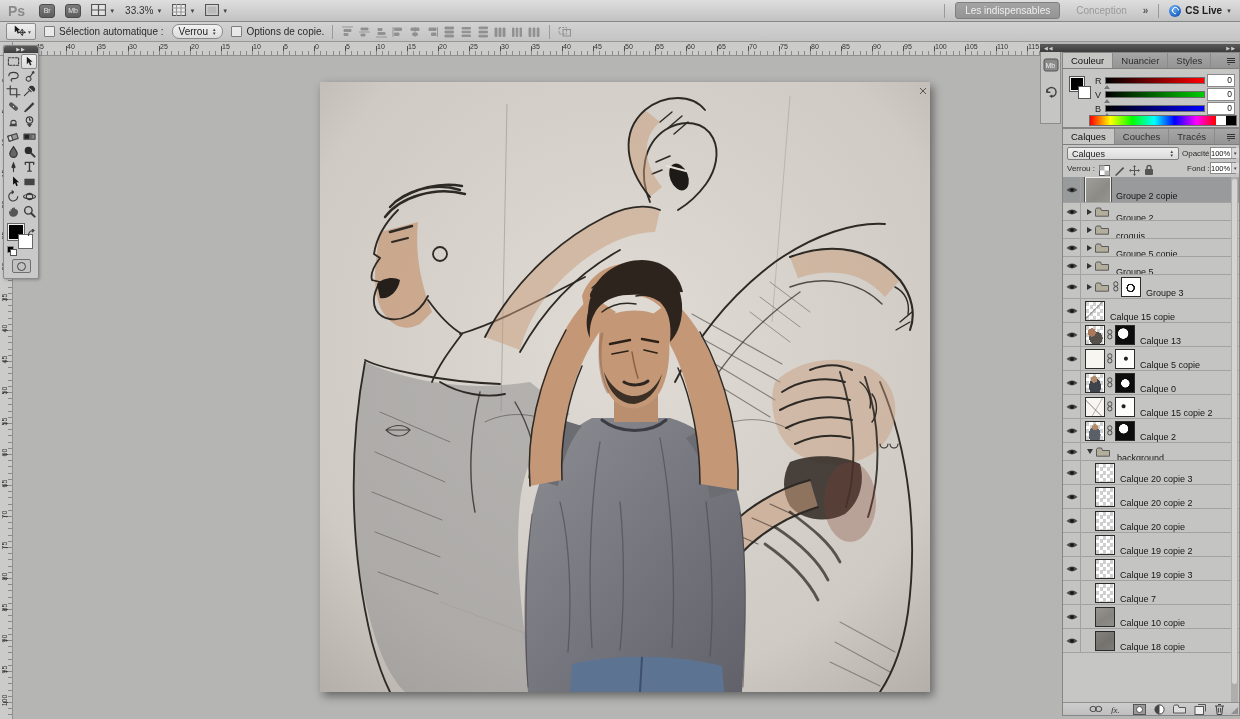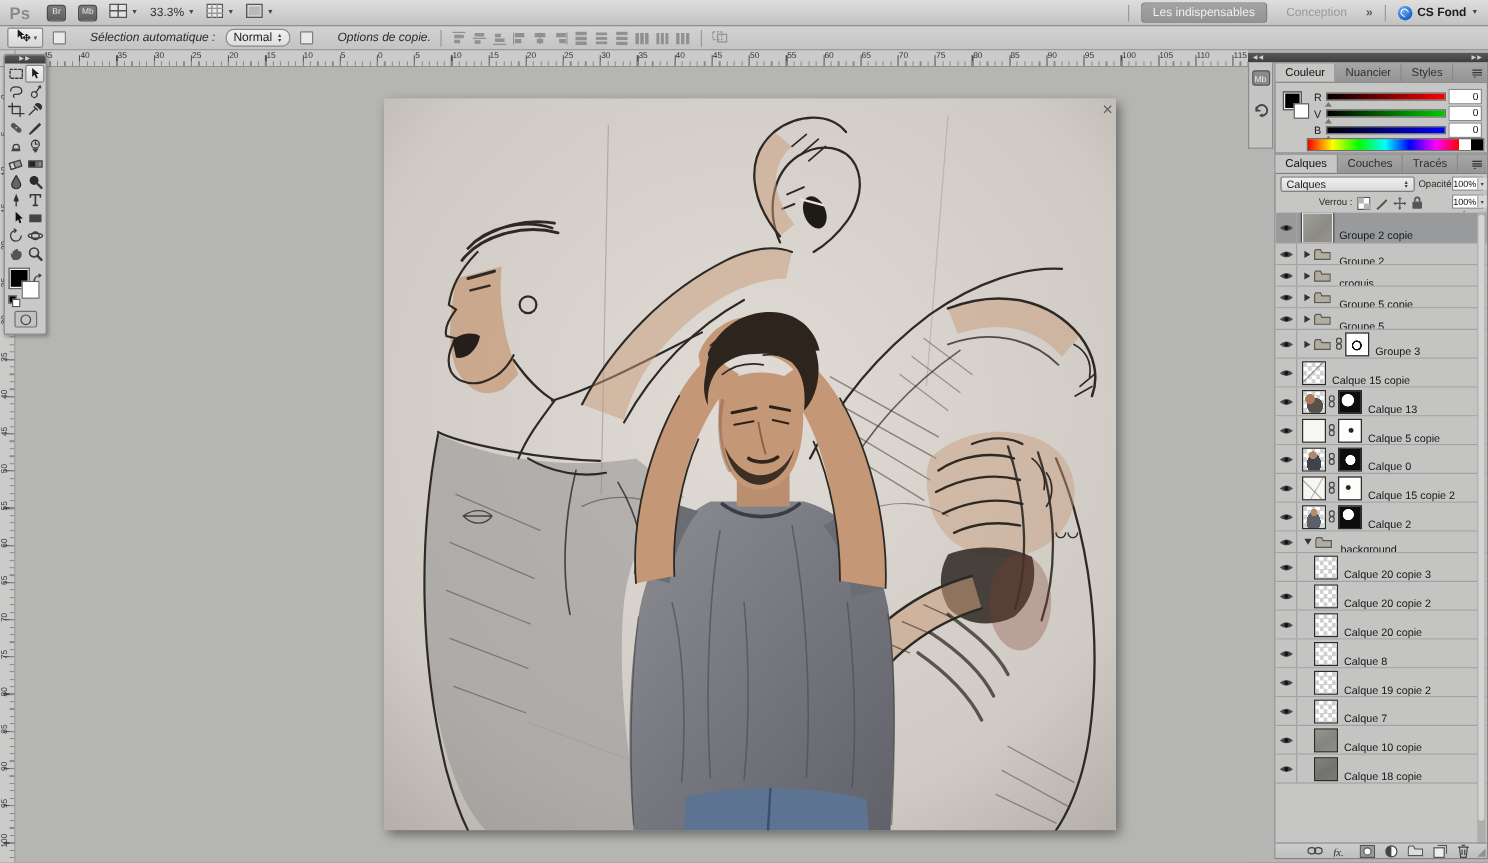--- a/index.html
+++ b/index.html
@@ -27,21 +27,21 @@
   .cslive-dot::after{content:'';position:absolute;left:2.5px;top:2.5px;width:5px;height:5px;
     border:1.5px solid #fff;border-radius:50%;border-right-color:transparent;transform:rotate(40deg);}
   #cs-live{display:flex;align-items:center;gap:4px;font-size:10px;color:#1c1c1c;font-weight:bold;}
   
   #options-bar{position:absolute;left:0;top:22px;width:1240px;height:20px;
     background:linear-gradient(#d2d2d2,#c4c4c4);border-bottom:1px solid #979797;
     display:flex;align-items:center;gap:8px;padding:0 6px;box-sizing:border-box;}
   #tool-preset{width:28px;height:15px;background:linear-gradient(#efefef,#d6d6d6);
     border:1px solid #8b8b8b;border-radius:2px;display:flex;align-items:center;justify-content:center;}
   #tool-preset .tiny-dd{font-size:5px;color:#555;margin-left:1px;}
-  .chk{display:flex;align-items:flex-end;gap:20px;font-size:10px;color:#2a2a2a;font-style:italic;}
+  .chk{display:flex;align-items:flex-end;gap:4px;font-size:10px;color:#2a2a2a;}
   .chk .box{width:9px;height:9px;background:#e9e9e9;border:1px solid #7d7d7d;border-radius:1px;}
   .ddl{display:flex;align-items:center;gap:4px;background:linear-gradient(#f2f2f2,#dcdcdc);
     border:1px solid #8b8b8b;border-radius:7px;font-size:10px;color:#222;padding:0 6px;height:13px;}
   .updn{display:inline-flex;flex-direction:column;line-height:3.2px;font-size:4.5px;color:#444;}
   .vsep{width:1px;height:14px;background:#9a9a9a;}
   #align-icons{display:flex;align-items:center;gap:4px;}
   #align-icons span{display:inline-flex;}
   
   #ruler-corner{position:absolute;left:0;top:42px;width:13px;height:14px;background:#cacaca;
     border-right:1px solid #8f8f8f;border-bottom:1px solid #8f8f8f;box-sizing:border-box;}
@@ -119,21 +119,21 @@
   #blend-row{position:absolute;left:0;top:17px;right:0;height:15px;}
   #blend-select{position:absolute;left:4px;top:1px;width:112px;height:13px;background:linear-gradient(#f0f0f0,#dadada);
     border:1px solid #7e7e7e;border-radius:2px;display:flex;align-items:center;font-size:9px;
     color:#191919;padding:0 4px;box-sizing:border-box;justify-content:space-between;}
   .sm-lbl{position:absolute;font-size:8px;color:#2c2c2c;top:3px;}
   .valbox{position:absolute;top:1px;right:3px;width:26px;height:12px;background:#fff;
     border:1px solid #8a8a8a;display:flex;align-items:center;font-size:7.5px;color:#111;box-sizing:border-box;}
   .valbox span{flex:1;text-align:right;padding-right:1px;}
   .valbox .mini-dd{flex:none;width:6px;background:#d8d8d8;height:100%;font-size:4.5px;color:#444;
     display:flex;align-items:center;justify-content:center;border-left:1px solid #aaa;}
-  #lock-row{position:absolute;left:0;top:32px;right:0;height:30px;margin-left:32px;}
+  #lock-row{position:absolute;left:0;top:32px;right:0;height:30px;}
   #lock-icons{position:absolute;left:36px;top:1px;display:flex;gap:4px;align-items:center;}
   
   #layers-list{position:absolute;left:0;top:48px;right:0;height:527px;background:#c6c6c5;overflow:hidden;}
   .lrow{display:flex;align-items:center;height:24px;border-bottom:1px solid #a2a2a2;background:#c4c4c3;box-sizing:border-box;}
   .lrow.sel{background:#989a9c;}
   .k-group,.k-group-open{height:18px;}
   .k-selected-gray{height:26px;}
   .eyecell{flex:none;width:18px;height:100%;display:flex;align-items:center;justify-content:center;
     border-right:1px solid #a2a2a2;box-sizing:border-box;}
   .lbody{flex:1;display:flex;align-items:center;height:100%;padding-left:4px;overflow:hidden;}
@@ -226,40 +226,40 @@
         <span class="dna">▼</span>
     </span>
     <span id="app-right">
       <span class="asep"></span>
       <button id="ws-active">Les indispensables</button>
       <button id="ws-inactive">Conception</button>
       <span id="ws-more">»</span>
       <span class="asep"></span>
       <span id="cs-live">
         <span class="cslive-dot"></span>
-        <span>CS Fond</span>
+        <span>CS Live</span>
         <span class="dna">▼</span>
       </span>
     </span>
   </div>
 
   <div id="options-bar">
     <span id="tool-preset">
       <span id="ic-movepreset"><svg width="16" height="13" viewBox="0 0 16 14" stroke="#3a3a3a" fill="none" stroke-width="1.2" stroke-linecap="round" stroke-linejoin="round">
             <path d="M4.5 1.5 V9 L6.5 7.2 L7.7 10.4 L9.2 9.8 L8 6.6 H10.5 Z" fill="#1a1a1a" stroke="none"></path>
             <path d="M12.5 6 V12 M9.5 9 H15.5 M12.5 6 L11.4 7.1 M12.5 6 L13.6 7.1 M9.5 9 L10.6 7.9 M9.5 9 L10.6 10.1 M15.5 9 L14.4 7.9 M15.5 9 L14.4 10.1 M12.5 12 L11.4 10.9 M12.5 12 L13.6 10.9" stroke="#1a1a1a" stroke-width="0.9"></path>
           </svg></span>
       <span class="tiny-dd">▼</span>
     </span>
     <label class="chk">
       <span class="box"></span>
       <span>Sélection automatique :</span>
     </label>
     <span class="ddl">
-      <span>Normal</span>
+      <span>Verrou</span>
       <span class="updn">
           <i>▲</i>
           <i>▼</i>
         </span>
     </span>
     <label class="chk">
       <span class="box"></span>
       <span>Options de copie.</span>
     </label>
     <span class="vsep"></span>
@@ -1029,33 +1029,33 @@
         </div>
         <div class="lrow k-checker">
           <span class="eyecell">
             <svg width="12" height="8" viewBox="0 0 12 8">
               <path d="M0.5 4 Q6 -0.8 11.5 4 Q6 8.8 0.5 4 Z" fill="#4a4a4a"></path>
               <circle cx="6" cy="4" r="1.8" fill="#151515"></circle>
             </svg>
           </span>
           <span class="lbody ind">
             <span class="th t-checker"></span>
-            <span class="lname">Calque 8</span>
+            <span class="lname">Calque 19 copie 2</span>
           </span>
         </div>
         <div class="lrow k-checker">
           <span class="eyecell">
             <svg width="12" height="8" viewBox="0 0 12 8">
               <path d="M0.5 4 Q6 -0.8 11.5 4 Q6 8.8 0.5 4 Z" fill="#4a4a4a"></path>
               <circle cx="6" cy="4" r="1.8" fill="#151515"></circle>
             </svg>
           </span>
           <span class="lbody ind">
             <span class="th t-checker"></span>
-            <span class="lname">Calque 19 copie 2</span>
+            <span class="lname">Calque 19 copie 3</span>
           </span>
         </div>
         <div class="lrow k-checker">
           <span class="eyecell">
             <svg width="12" height="8" viewBox="0 0 12 8">
               <path d="M0.5 4 Q6 -0.8 11.5 4 Q6 8.8 0.5 4 Z" fill="#4a4a4a"></path>
               <circle cx="6" cy="4" r="1.8" fill="#151515"></circle>
             </svg>
           </span>
           <span class="lbody ind">

